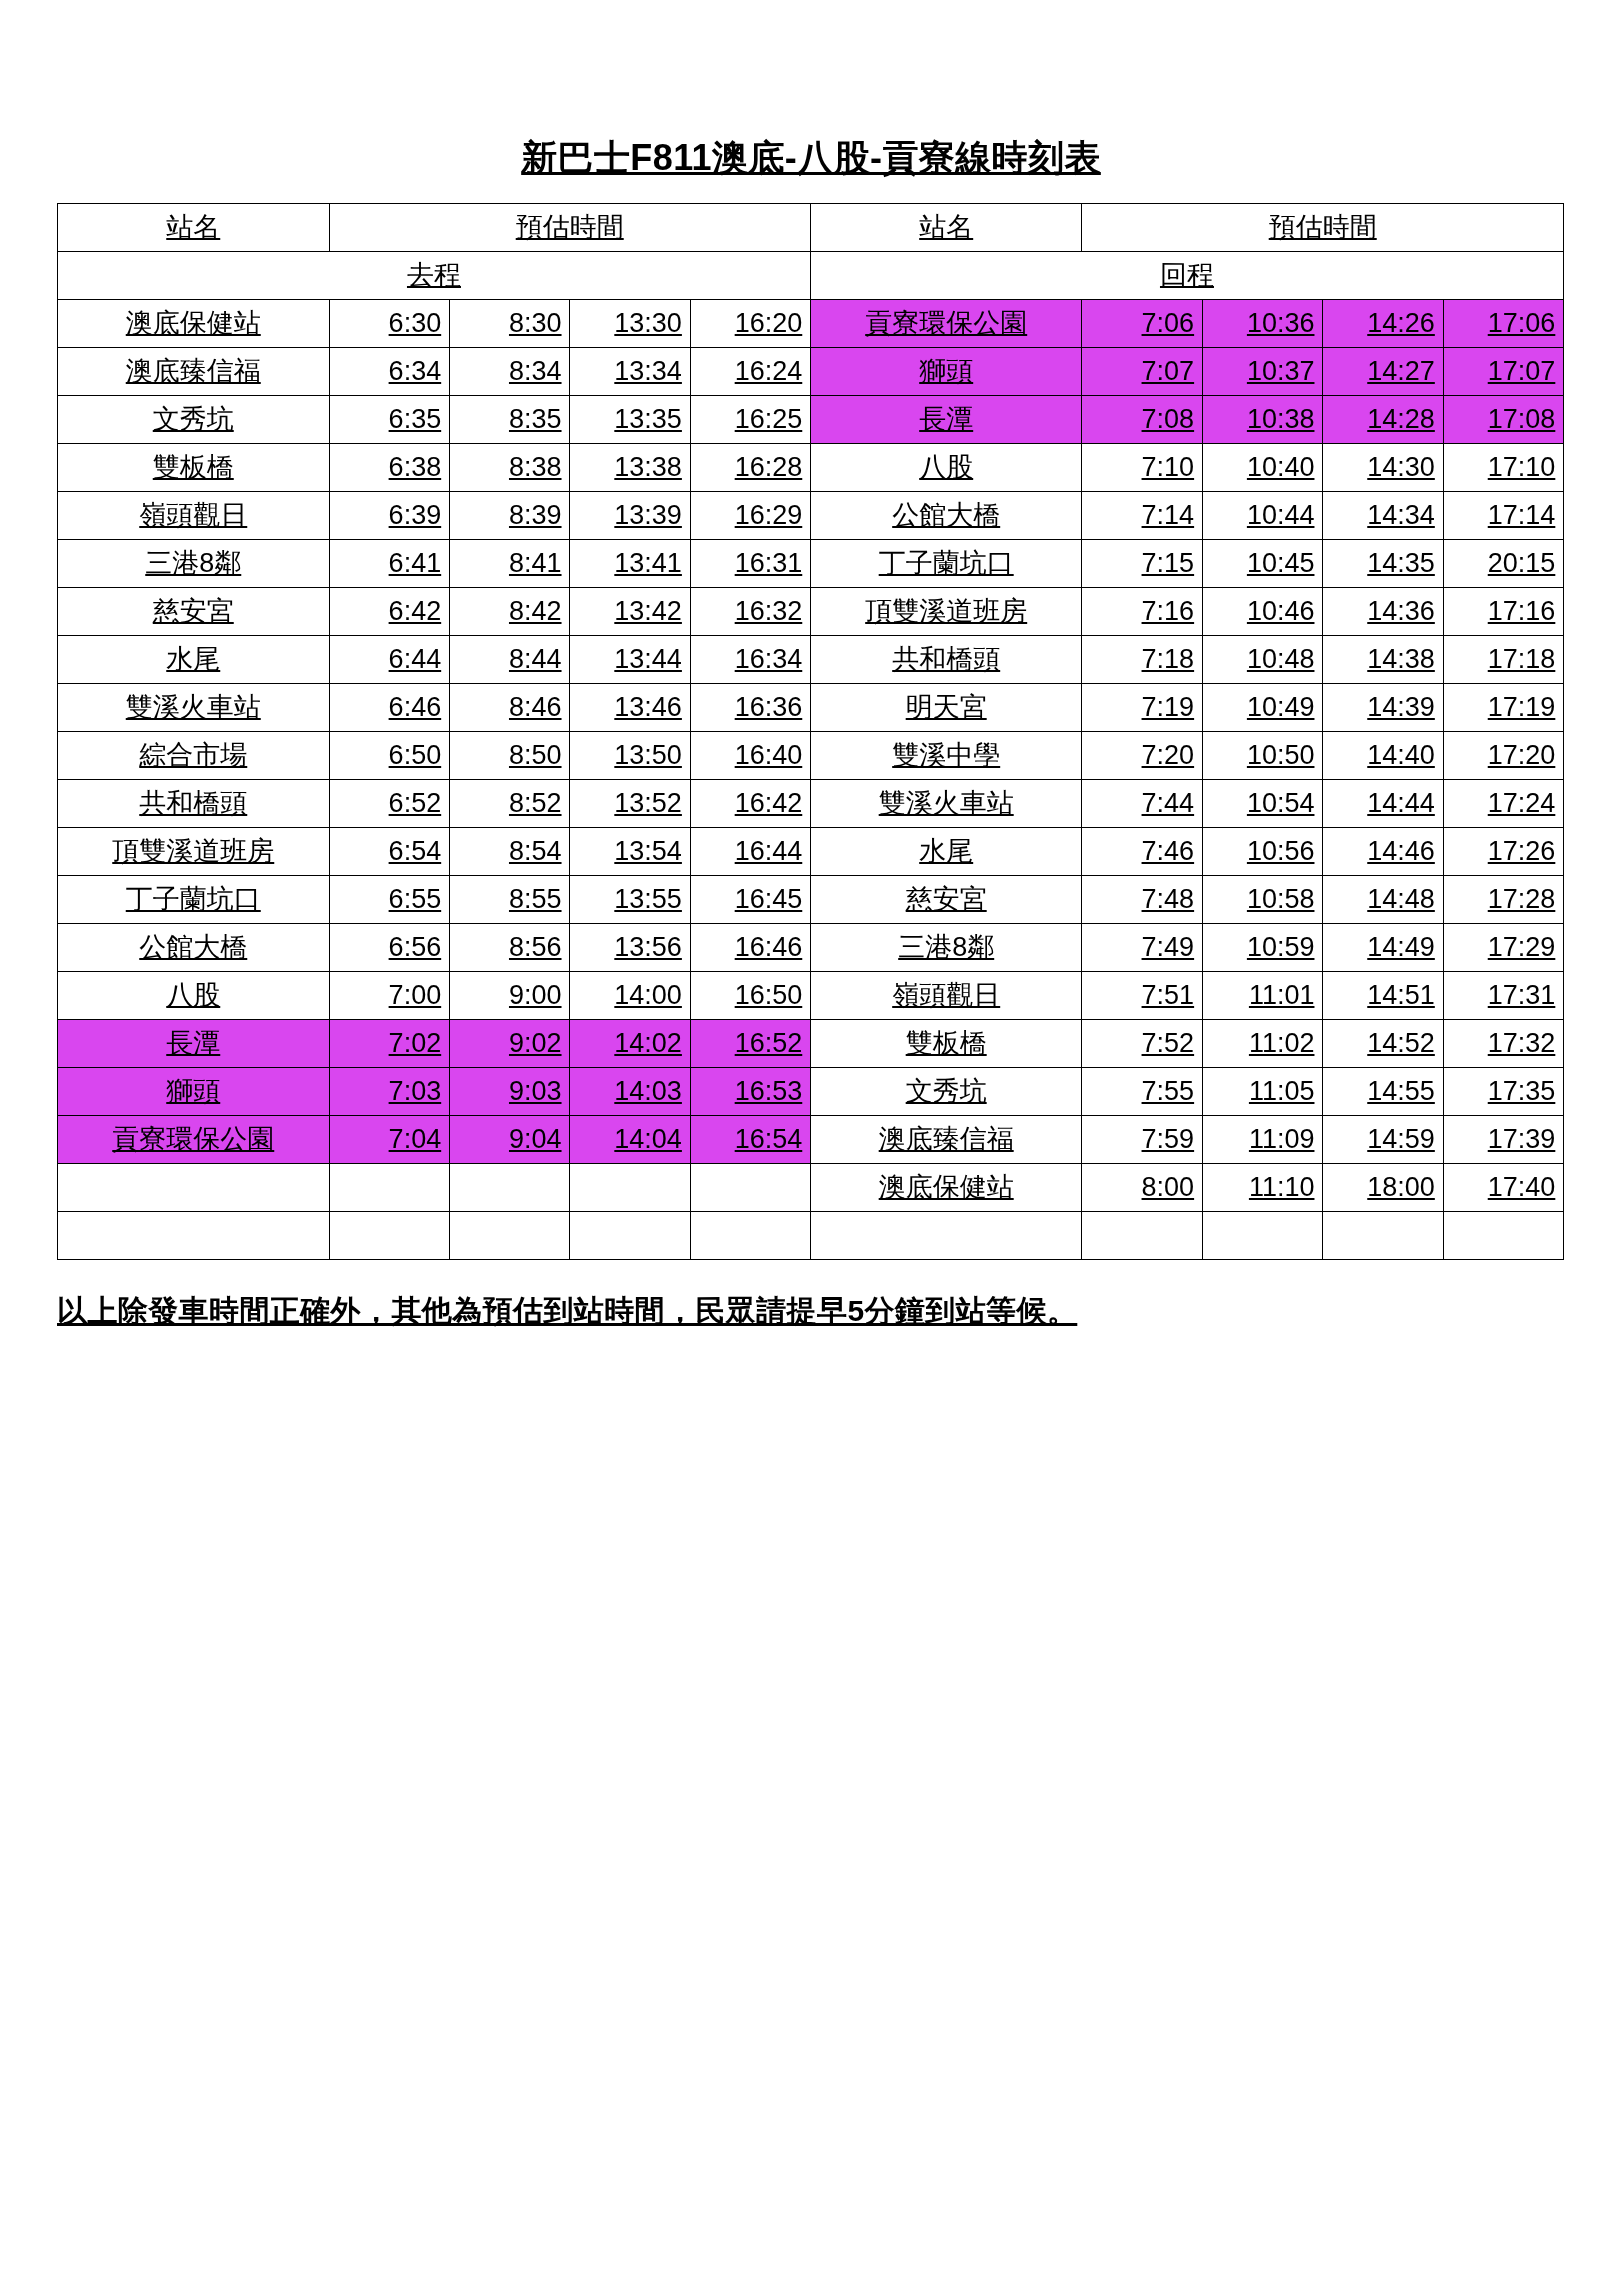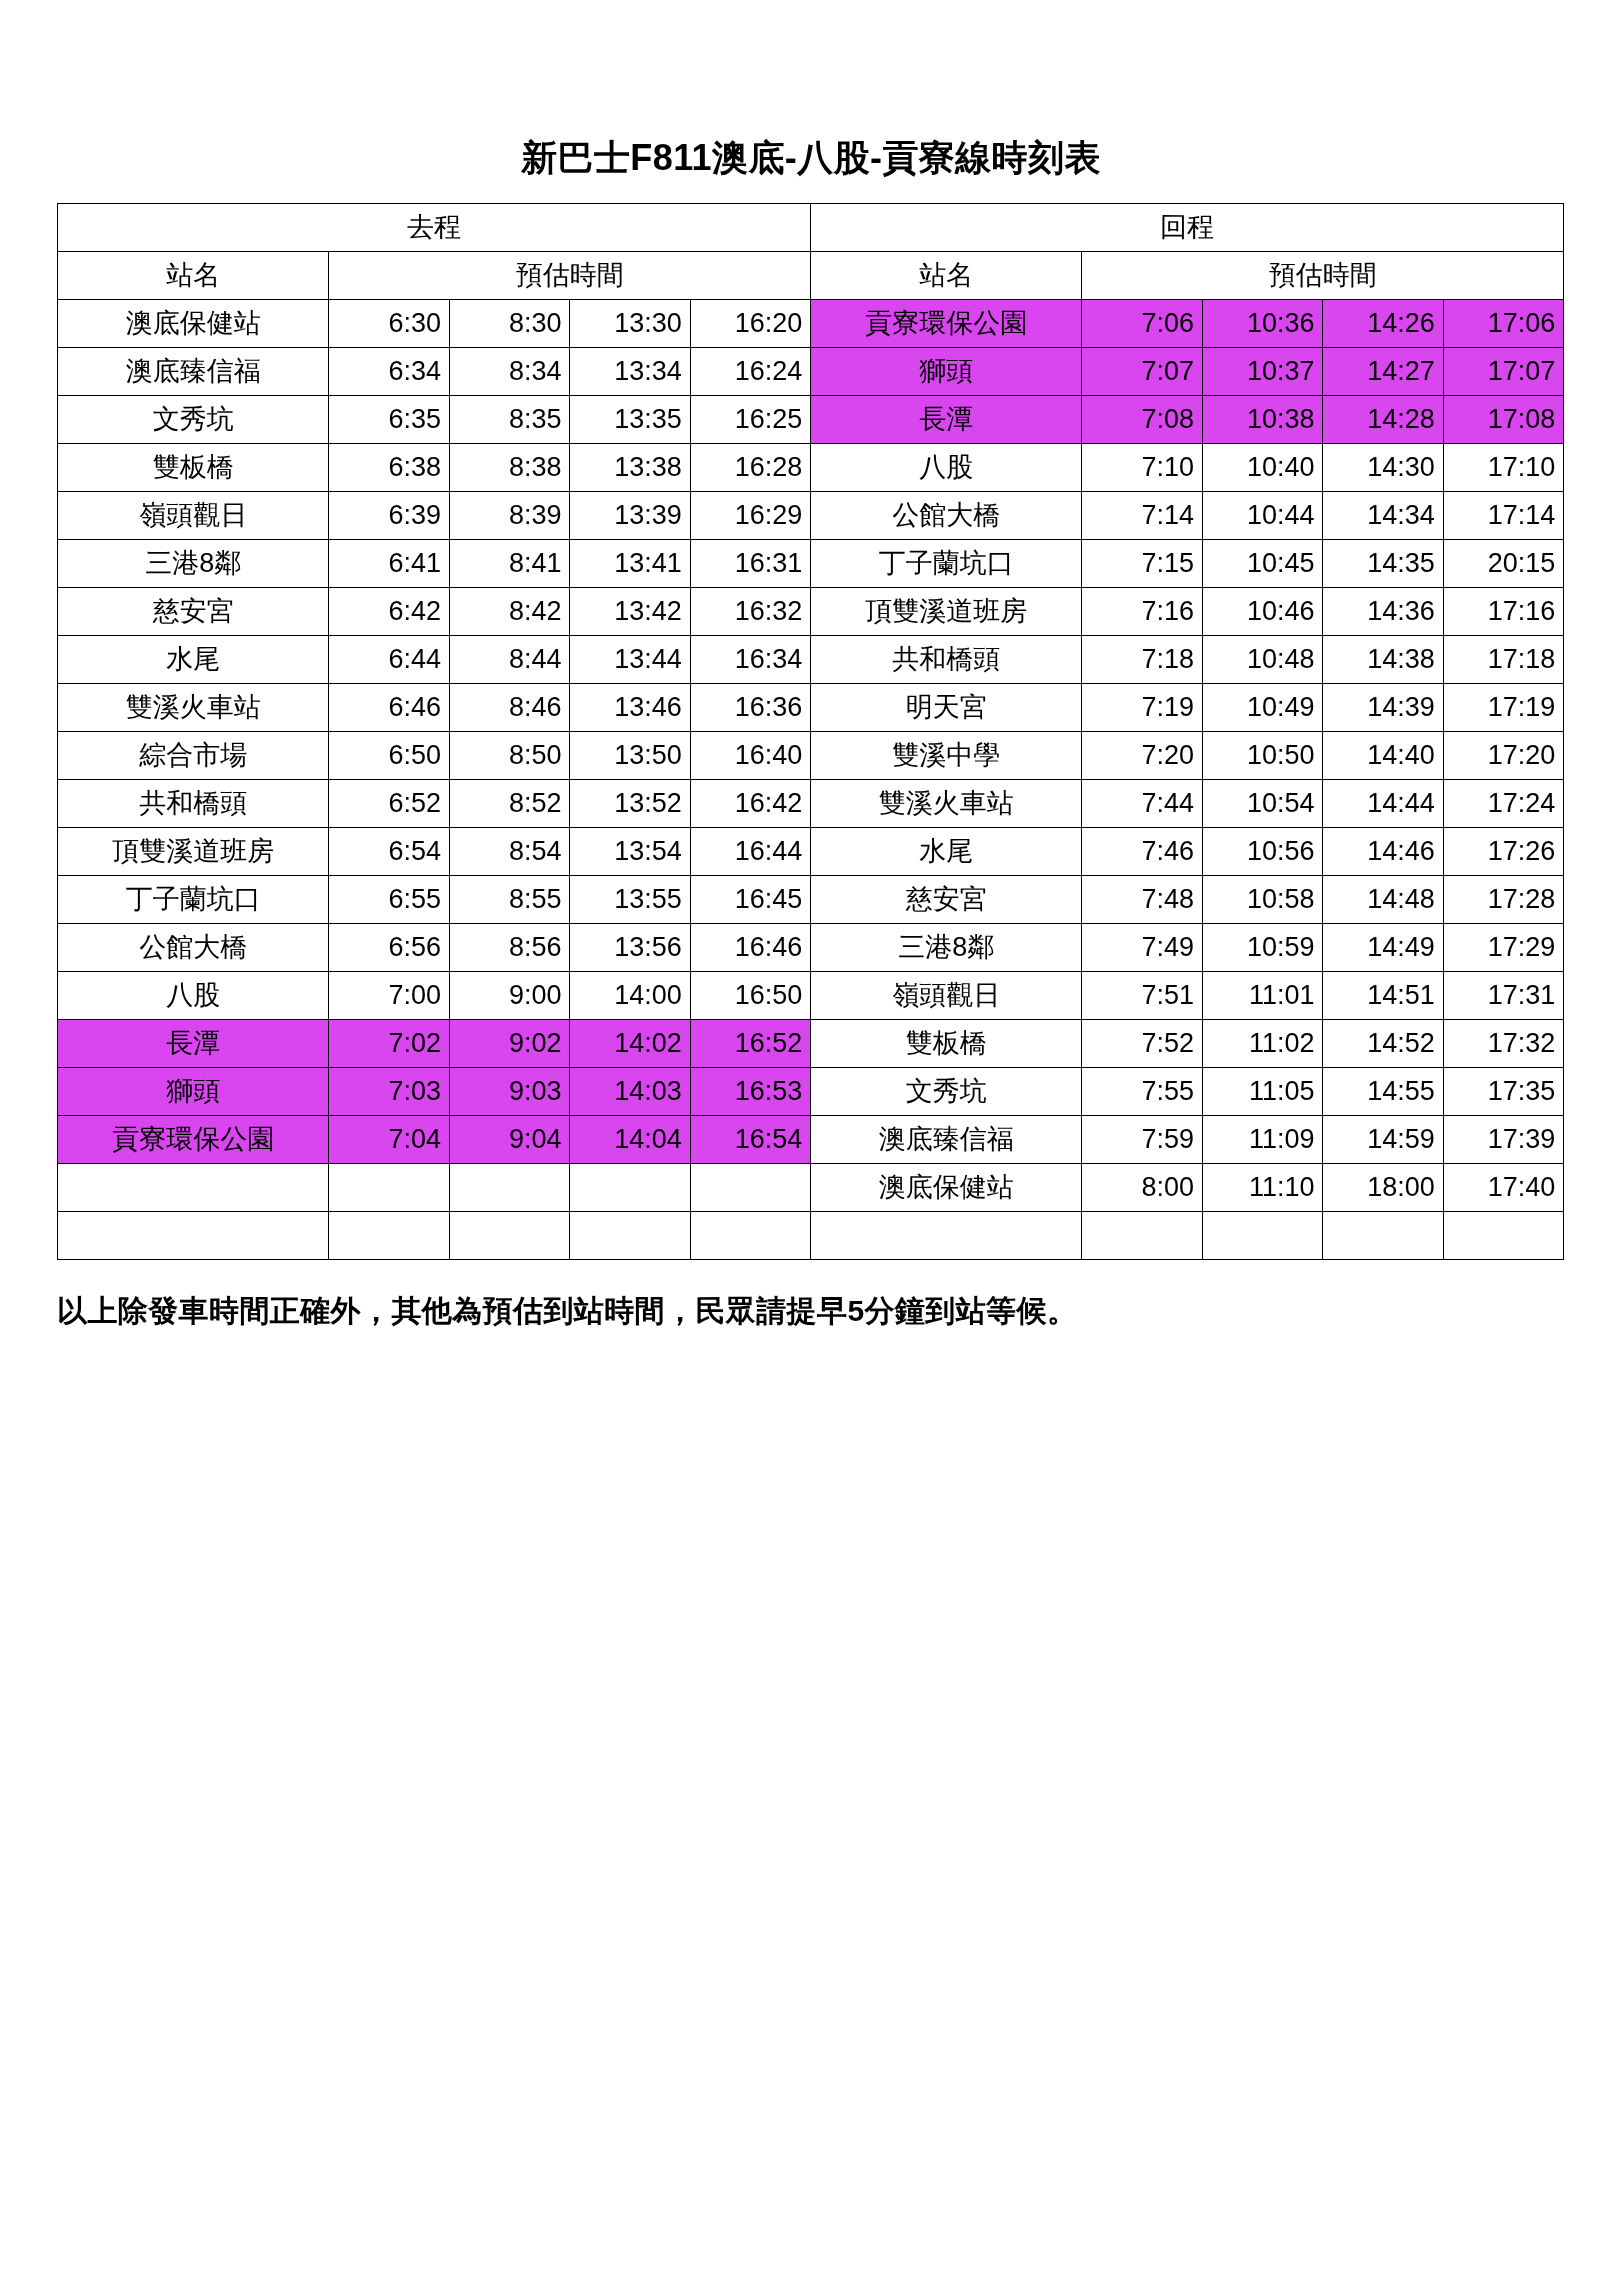--- a/index.html
+++ b/index.html
@@ -13,20 +13,21 @@
     font-family: "Liberation Sans", sans-serif;
     color: #000000;
     -webkit-font-smoothing: antialiased;
   }
   .page {
     position: relative;
     width: 1622px;
     height: 1977px;
     box-sizing: border-box;
     padding: 0;
+    text-decoration: underline;
   }
   .title-block {
     text-align: center;
     padding-top: 134px;
   }
   .title-line {
     font-size: 36px;
     font-weight: bold;
     line-height: 1.32;
     letter-spacing: 0.4px;
@@ -90,28 +91,28 @@
           <col class="c-time">
           <col class="c-time">
         <col class="c-stop">
           <col class="c-time">
           <col class="c-time">
           <col class="c-time">
           <col class="c-time">
       </colgroup>
       <tbody id="table-body">
         <tr>
-          <td class="hdr-center" colspan="5">去程</td>
-          <td class="hdr-center" colspan="5">回程</td>
-        </tr>
-        <tr>
           <td class="hdr-center">站名</td>
           <td class="hdr-center" colspan="4">預估時間</td>
           <td class="hdr-center">站名</td>
           <td class="hdr-center" colspan="4">預估時間</td>
+        </tr>
+        <tr>
+          <td class="hdr-center" colspan="5">去程</td>
+          <td class="hdr-center" colspan="5">回程</td>
         </tr>
       <tr>
             <td class="stop-cell">澳底保健站</td>
             <td class="time-cell">6:30</td>
             <td class="time-cell">8:30</td>
             <td class="time-cell">13:30</td>
             <td class="time-cell">16:20</td>
             <td class="stop-cell hl">貢寮環保公園</td>
             <td class="time-cell hl">7:06</td>
             <td class="time-cell hl">10:36</td>

